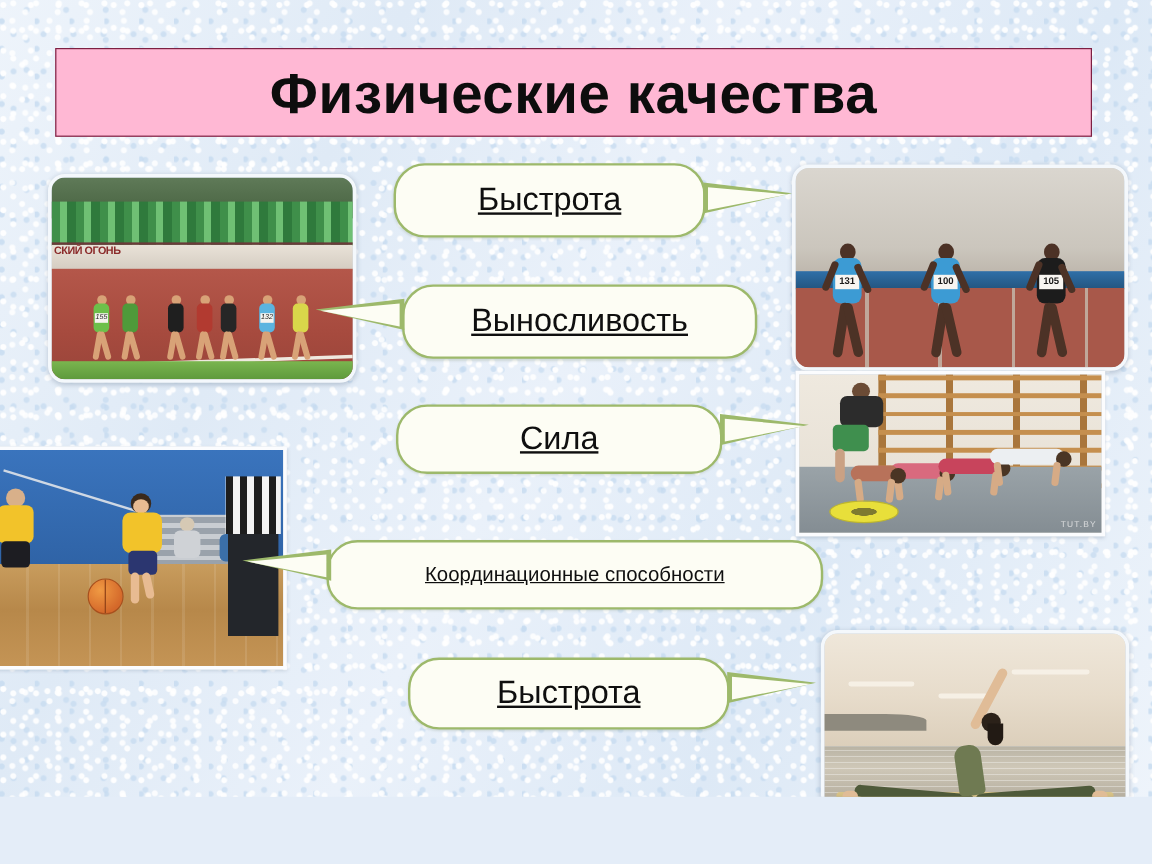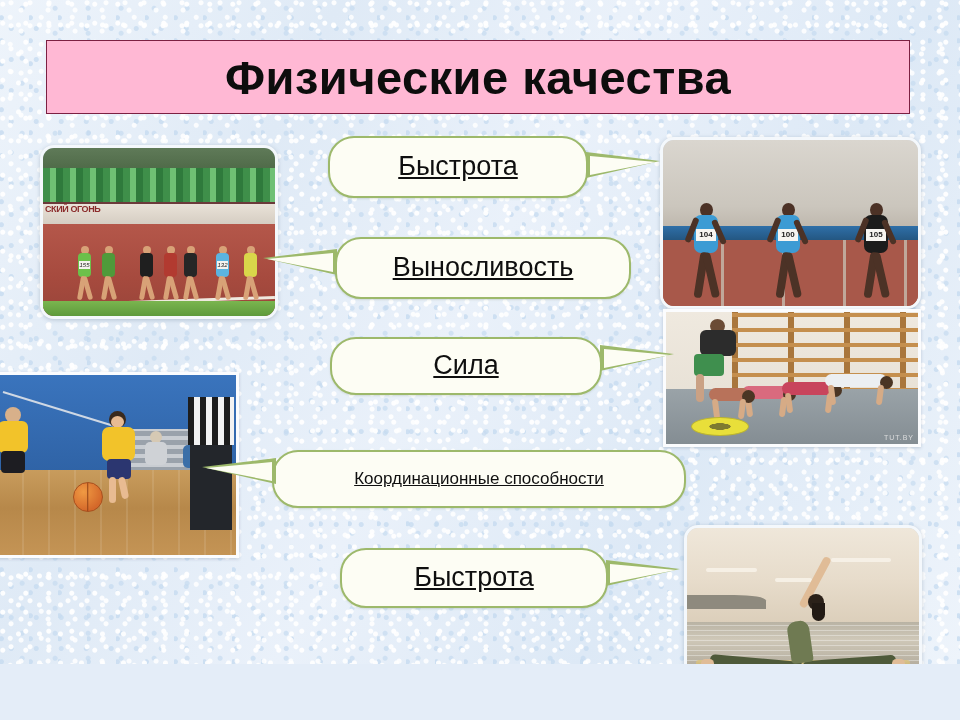--- a/index.html
+++ b/index.html
@@ -60,20 +60,21 @@
   
   .photo {
     position: absolute;
     overflow: hidden;
     background: #cfd8e2;
   }
   .photo.rounded {
     border-radius: 14px;
     border: 3px solid #f4f8fc;
     box-shadow: 0 1px 4px rgba(70,90,120,0.28);
+    padding-left: 19px;
   }
   .photo.squared {
     border: 3px solid #fbfcfe;
     box-shadow: 0 1px 3px rgba(70,90,120,0.25);
   }
   .photo .scene {
     position: absolute;
     inset: 0;
   }
 
@@ -350,21 +351,21 @@
 
   <div class="photo rounded" id="photo-sprinters">
     <div class="scene">
       <div class="sp-bg"></div>
       <div class="sp-banner"></div>
       <div class="sp-lane"></div>
 
       <div class="sprinter" style="left:26px;">
         <div class="head"></div>
         <div class="body" style="background:#3c9bd4;"></div>
-        <div class="bib">104</div>
+        <div class="bib">131</div>
         <div class="armA"></div>
           <div class="armB"></div>
         <div class="legA"></div>
           <div class="legB"></div>
       </div>
       <div class="sprinter" style="left:108px;">
         <div class="head"></div>
         <div class="body" style="background:#3c9bd4;"></div>
         <div class="bib">100</div>
         <div class="armA"></div>

